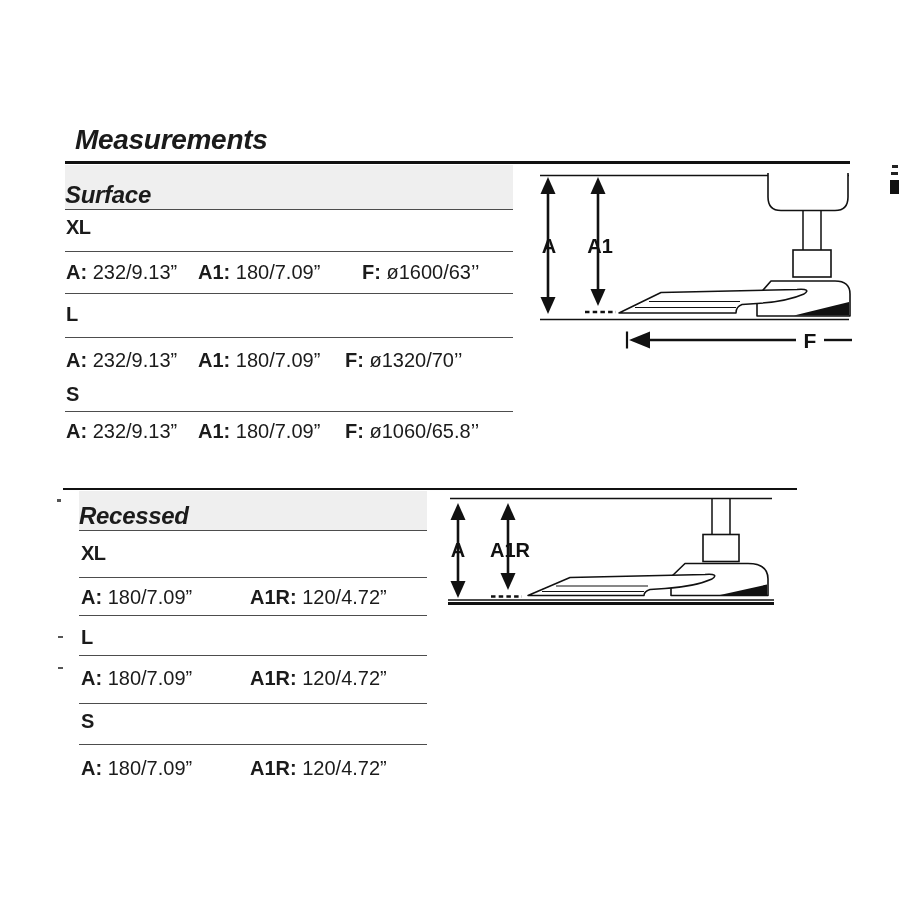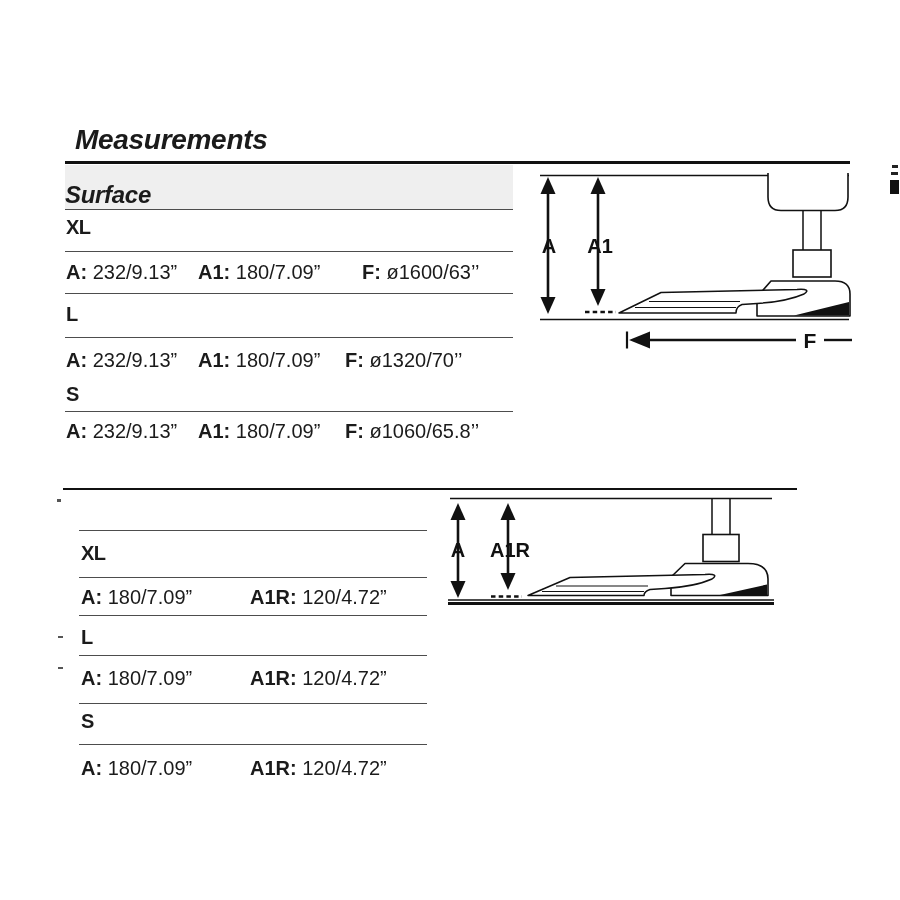--- a/index.html
+++ b/index.html
@@ -93,20 +93,23 @@
 
     <path d="M627,331.5 V348.5" stroke="#111" stroke-width="2.2"></path>
     <polygon points="629,340 650,331.5 650,348.5" fill="#111"></polygon>
     <path d="M650,340 H796" stroke="#111" stroke-width="2.4"></path>
     <text x="810" y="348" font-size="21" text-anchor="middle">F</text>
     <path d="M824,340 H852" stroke="#111" stroke-width="2.4"></path>
   </svg>
 
   <div class="rule-heavy" style="left:63px;top:487.5px;width:734px;"></div>
 
+  <div class="bar" style="left:79px;top:490.5px;width:348px;height:39.5px;">
+    <span class="bar-label">Recessed</span>
+  </div>
   <div class="rule" style="left:79px;top:530px;width:348px;"></div>
 
   <div class="size-h" style="left:81px;top:538px;">XL</div>
   <div class="rule" style="left:79px;top:576.5px;width:348px;"></div>
 
   <div class="data-row" style="left:81px;top:585px;width:348px;">
     <span class="cell" style="left:0px;"><span class="lbl">A:</span> <span class="val">180/7.09”</span></span>
     <span class="cell" style="left:169px;"><span class="lbl">A1R:</span> <span class="val">120/4.72”</span></span>
   </div>
   <div class="rule" style="left:79px;top:614.5px;width:348px;"></div>

